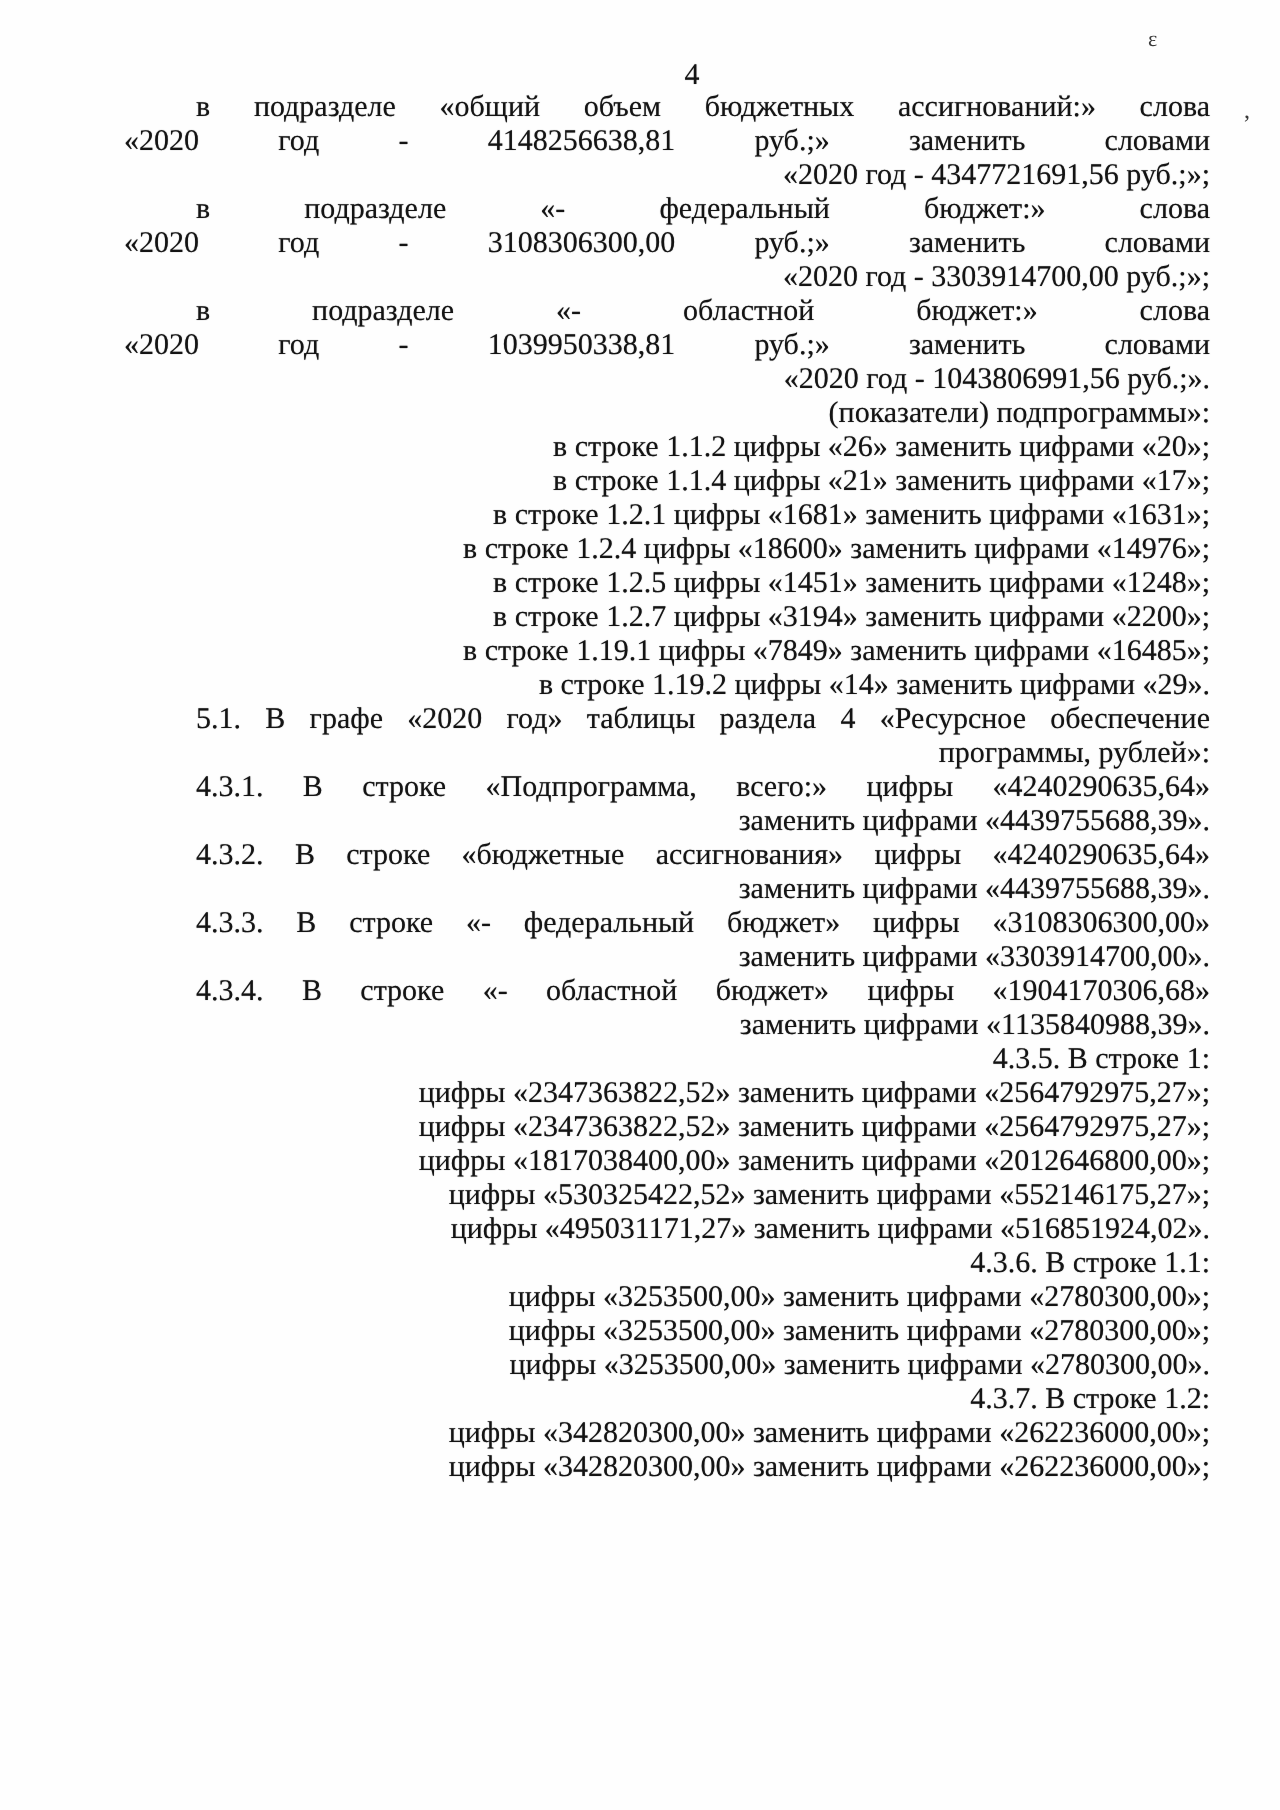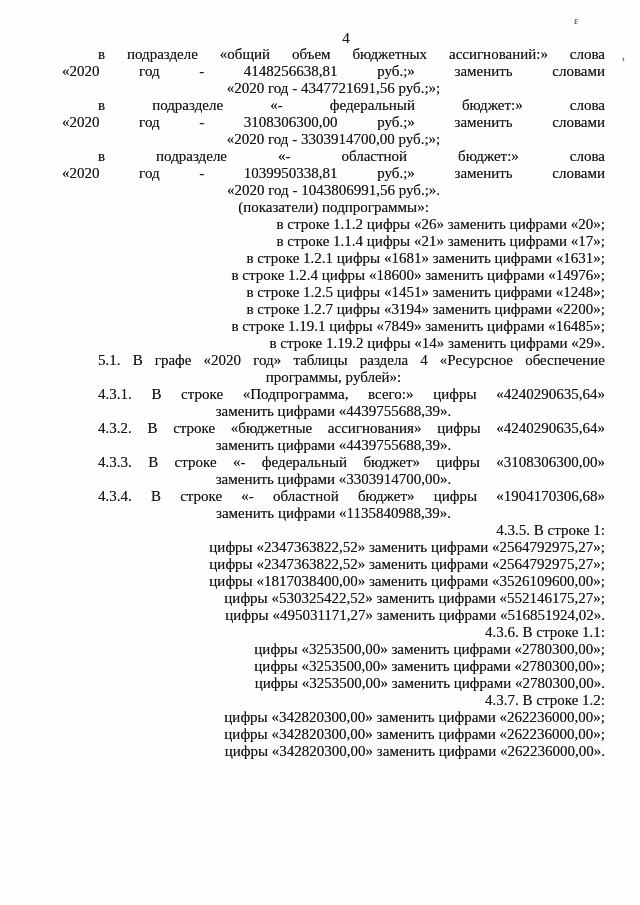--- a/index.html
+++ b/index.html
@@ -44,21 +44,21 @@
     text-align: justify;
     text-align-last: justify;
   }
   
   .line.just {
     text-align: justify;
     text-align-last: justify;
   }
   
   .line.left {
-    text-align: center;
+    text-align: right;
     white-space: nowrap;
   }
   
   .line.left-indent {
     padding-left: 36px;
     text-align: right;
     white-space: nowrap;
   }
   .scan-artifact {
     position: absolute;
@@ -110,25 +110,24 @@
       <div class="line left">заменить цифрами «4439755688,39».</div>
       <div class="line first">4.3.2. В строке «бюджетные ассигнования» цифры «4240290635,64»</div>
       <div class="line left">заменить цифрами «4439755688,39».</div>
       <div class="line first">4.3.3. В строке «- федеральный бюджет» цифры «3108306300,00»</div>
       <div class="line left">заменить цифрами «3303914700,00».</div>
       <div class="line first">4.3.4. В строке «- областной бюджет» цифры «1904170306,68»</div>
       <div class="line left">заменить цифрами «1135840988,39».</div>
       <div class="line left-indent">4.3.5. В строке 1:</div>
       <div class="line left-indent">цифры «2347363822,52» заменить цифрами «2564792975,27»;</div>
       <div class="line left-indent">цифры «2347363822,52» заменить цифрами «2564792975,27»;</div>
-      <div class="line left-indent">цифры «1817038400,00» заменить цифрами «3526109600,00»;</div>
+      <div class="line left-indent">цифры «1817038400,00» заменить цифрами «2012646800,00»;</div>
       <div class="line left-indent">цифры «530325422,52» заменить цифрами «552146175,27»;</div>
       <div class="line left-indent">цифры «495031171,27» заменить цифрами «516851924,02».</div>
       <div class="line left-indent">4.3.6. В строке 1.1:</div>
       <div class="line left-indent">цифры «3253500,00» заменить цифрами «2780300,00»;</div>
       <div class="line left-indent">цифры «3253500,00» заменить цифрами «2780300,00»;</div>
       <div class="line left-indent">цифры «3253500,00» заменить цифрами «2780300,00».</div>
       <div class="line left-indent">4.3.7. В строке 1.2:</div>
       <div class="line left-indent">цифры «342820300,00» заменить цифрами «262236000,00»;</div>
       <div class="line left-indent">цифры «342820300,00» заменить цифрами «262236000,00»;</div>
-      <div class="line left-indent">цифры «342820300,00» заменить цифрами «262236000,00».</div>
     </div>
 </div>
 
 </body></html>

